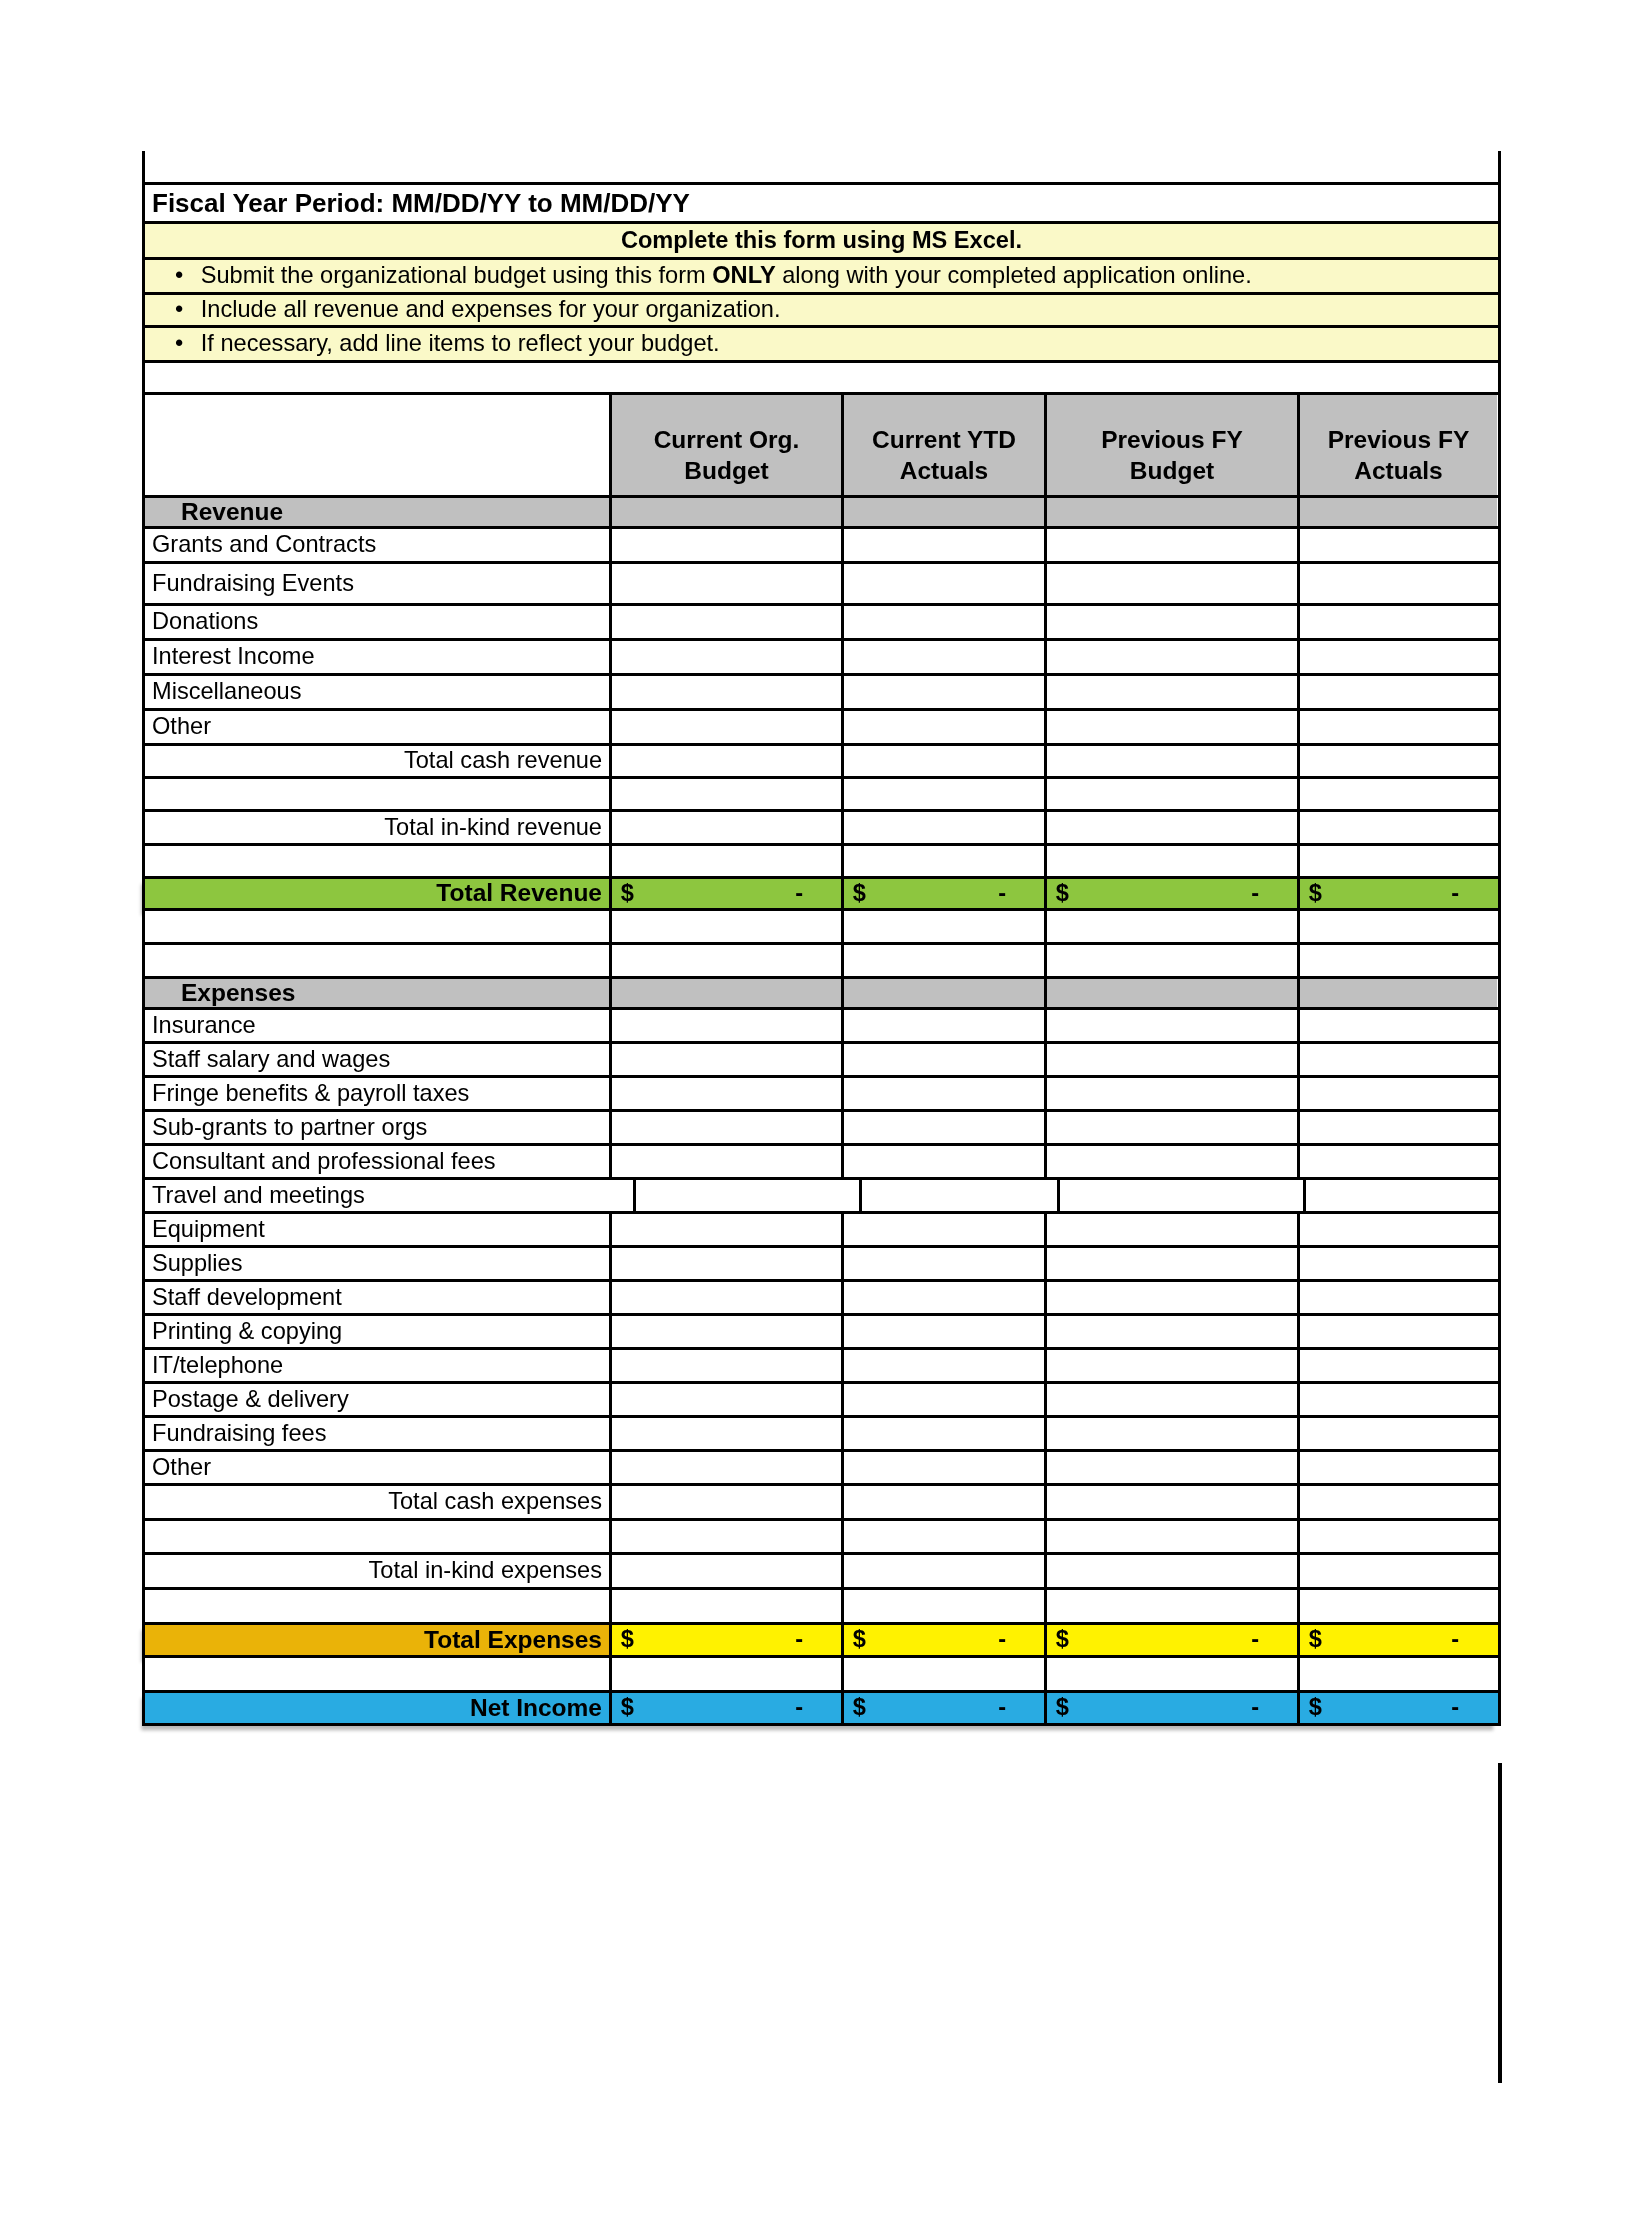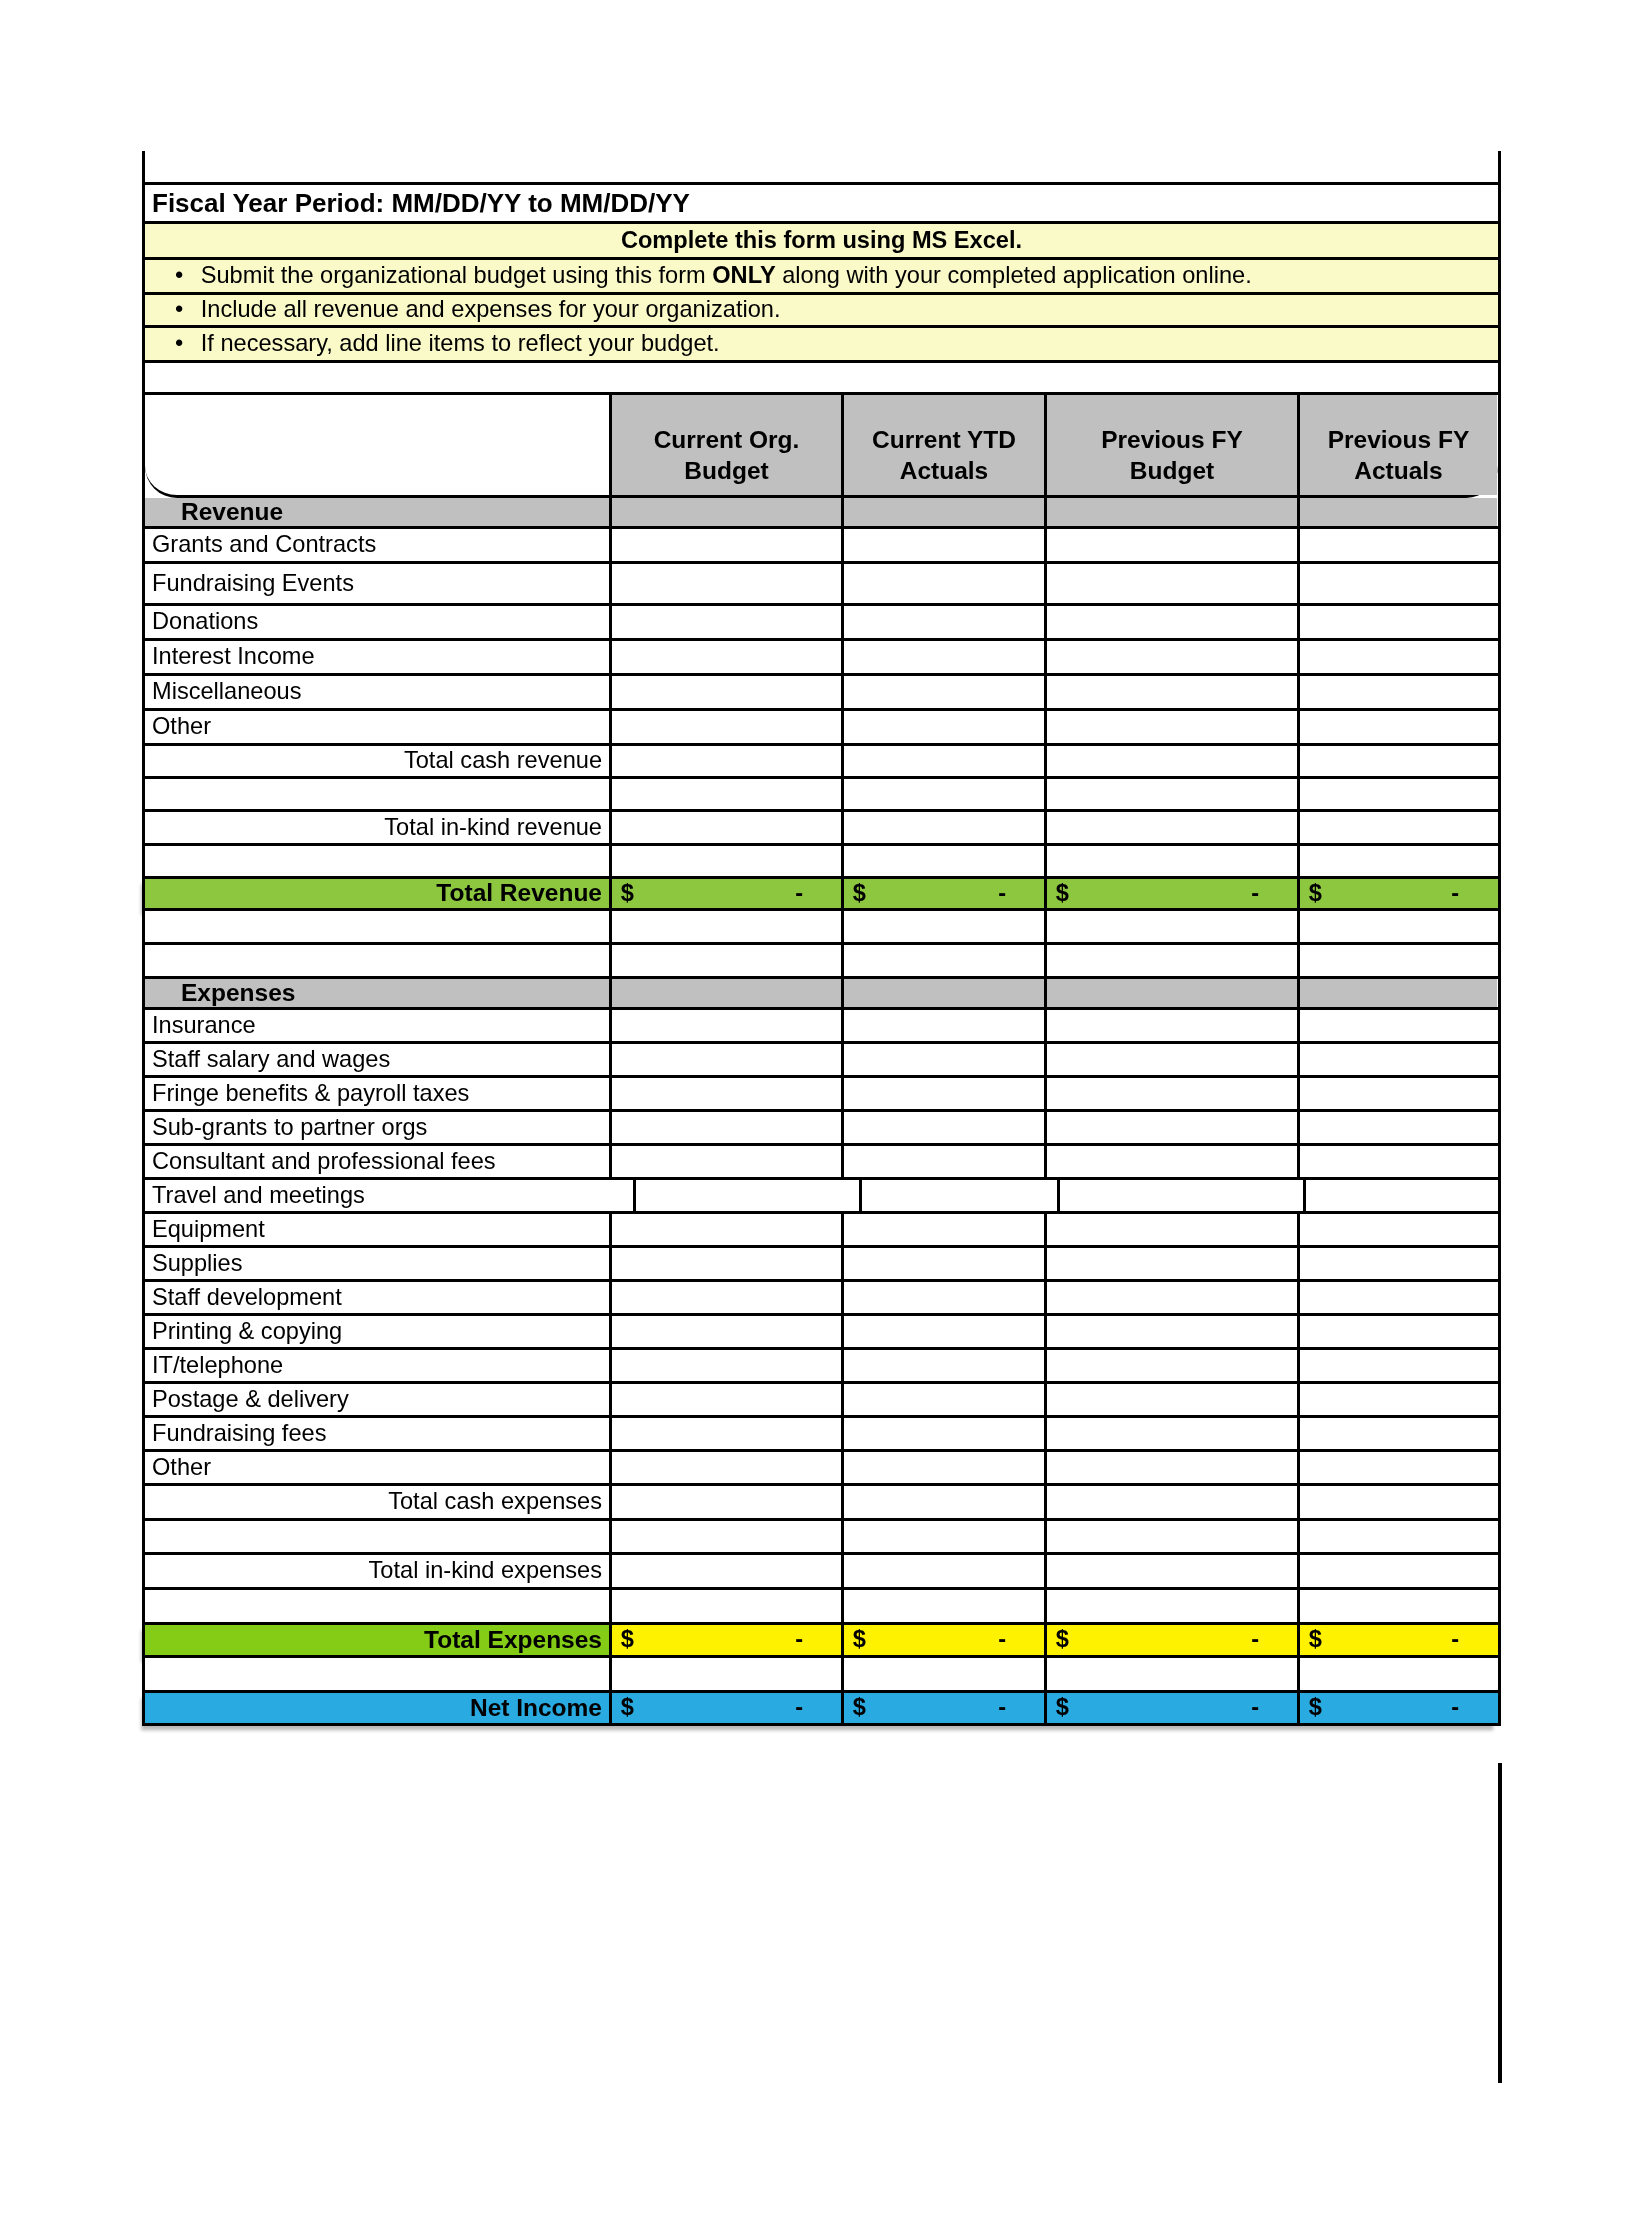--- a/index.html
+++ b/index.html
@@ -50,21 +50,21 @@
       </div>
       <div class="row" style="height: 33px; background: rgb(250, 249, 200);">
         <div class="cell cell-free last bullet-cell"><span class="bullet-mark">•</span><span>Include all revenue and expenses for your organization.</span></div>
       </div>
       <div class="row" style="height: 35px; background: rgb(250, 249, 200);">
         <div class="cell cell-free last bullet-cell"><span class="bullet-mark">•</span><span>If necessary, add line items to reflect your budget.</span></div>
       </div>
       <div class="row" style="height: 32px;">
         <div class="cell cell-free last last"></div>
       </div>
-      <div class="row" style="height: 103px; border-radius: 32px;">
+      <div class="row" style="height: 103px;">
         <div class="cell  inner" style="width: 467px;"></div>
         <div class="cell colhead-cell inner" style="width: 232px; background: rgb(192, 192, 192);">
           <span style="font-weight: bold; display: block;">Current Org.</span>
           <span style="font-weight: bold; display: block;">Budget</span>
         </div>
         <div class="cell colhead-cell inner" style="width: 203px; background: rgb(192, 192, 192);">
           <span style="font-weight: bold; display: block;">Current YTD</span>
           <span style="font-weight: bold; display: block;">Actuals</span>
         </div>
         <div class="cell colhead-cell inner" style="width: 253px; background: rgb(192, 192, 192);">
@@ -367,21 +367,21 @@
         <div class="cell value-cell last" style="width: 197px;"></div>
       </div>
       <div class="row" style="height: 35px;">
         <div class="cell  inner" style="width: 467px;"></div>
         <div class="cell value-cell inner" style="width: 232px;"></div>
         <div class="cell value-cell inner" style="width: 203px;"></div>
         <div class="cell value-cell inner" style="width: 253px;"></div>
         <div class="cell value-cell last" style="width: 197px;"></div>
       </div>
       <div class="row shadowed" style="height: 33px; background: rgb(255, 242, 0);">
-        <div class="cell inner t-right grand-label" style="width: 467px; background: #84cc16;">
+        <div class="cell inner t-right grand-label" style="width: 467px; background: #eab308;">
           <span>Total Expenses</span>
         </div>
         <div class="cell value-cell inner" style="width: 232px; background: rgb(255, 242, 0);">
           <span style="font-weight: bold;">$</span>
           <span style="font-weight: bold;">-</span>
         </div>
         <div class="cell value-cell inner" style="width: 203px; background: rgb(255, 242, 0);">
           <span style="font-weight: bold;">$</span>
           <span style="font-weight: bold;">-</span>
         </div>

